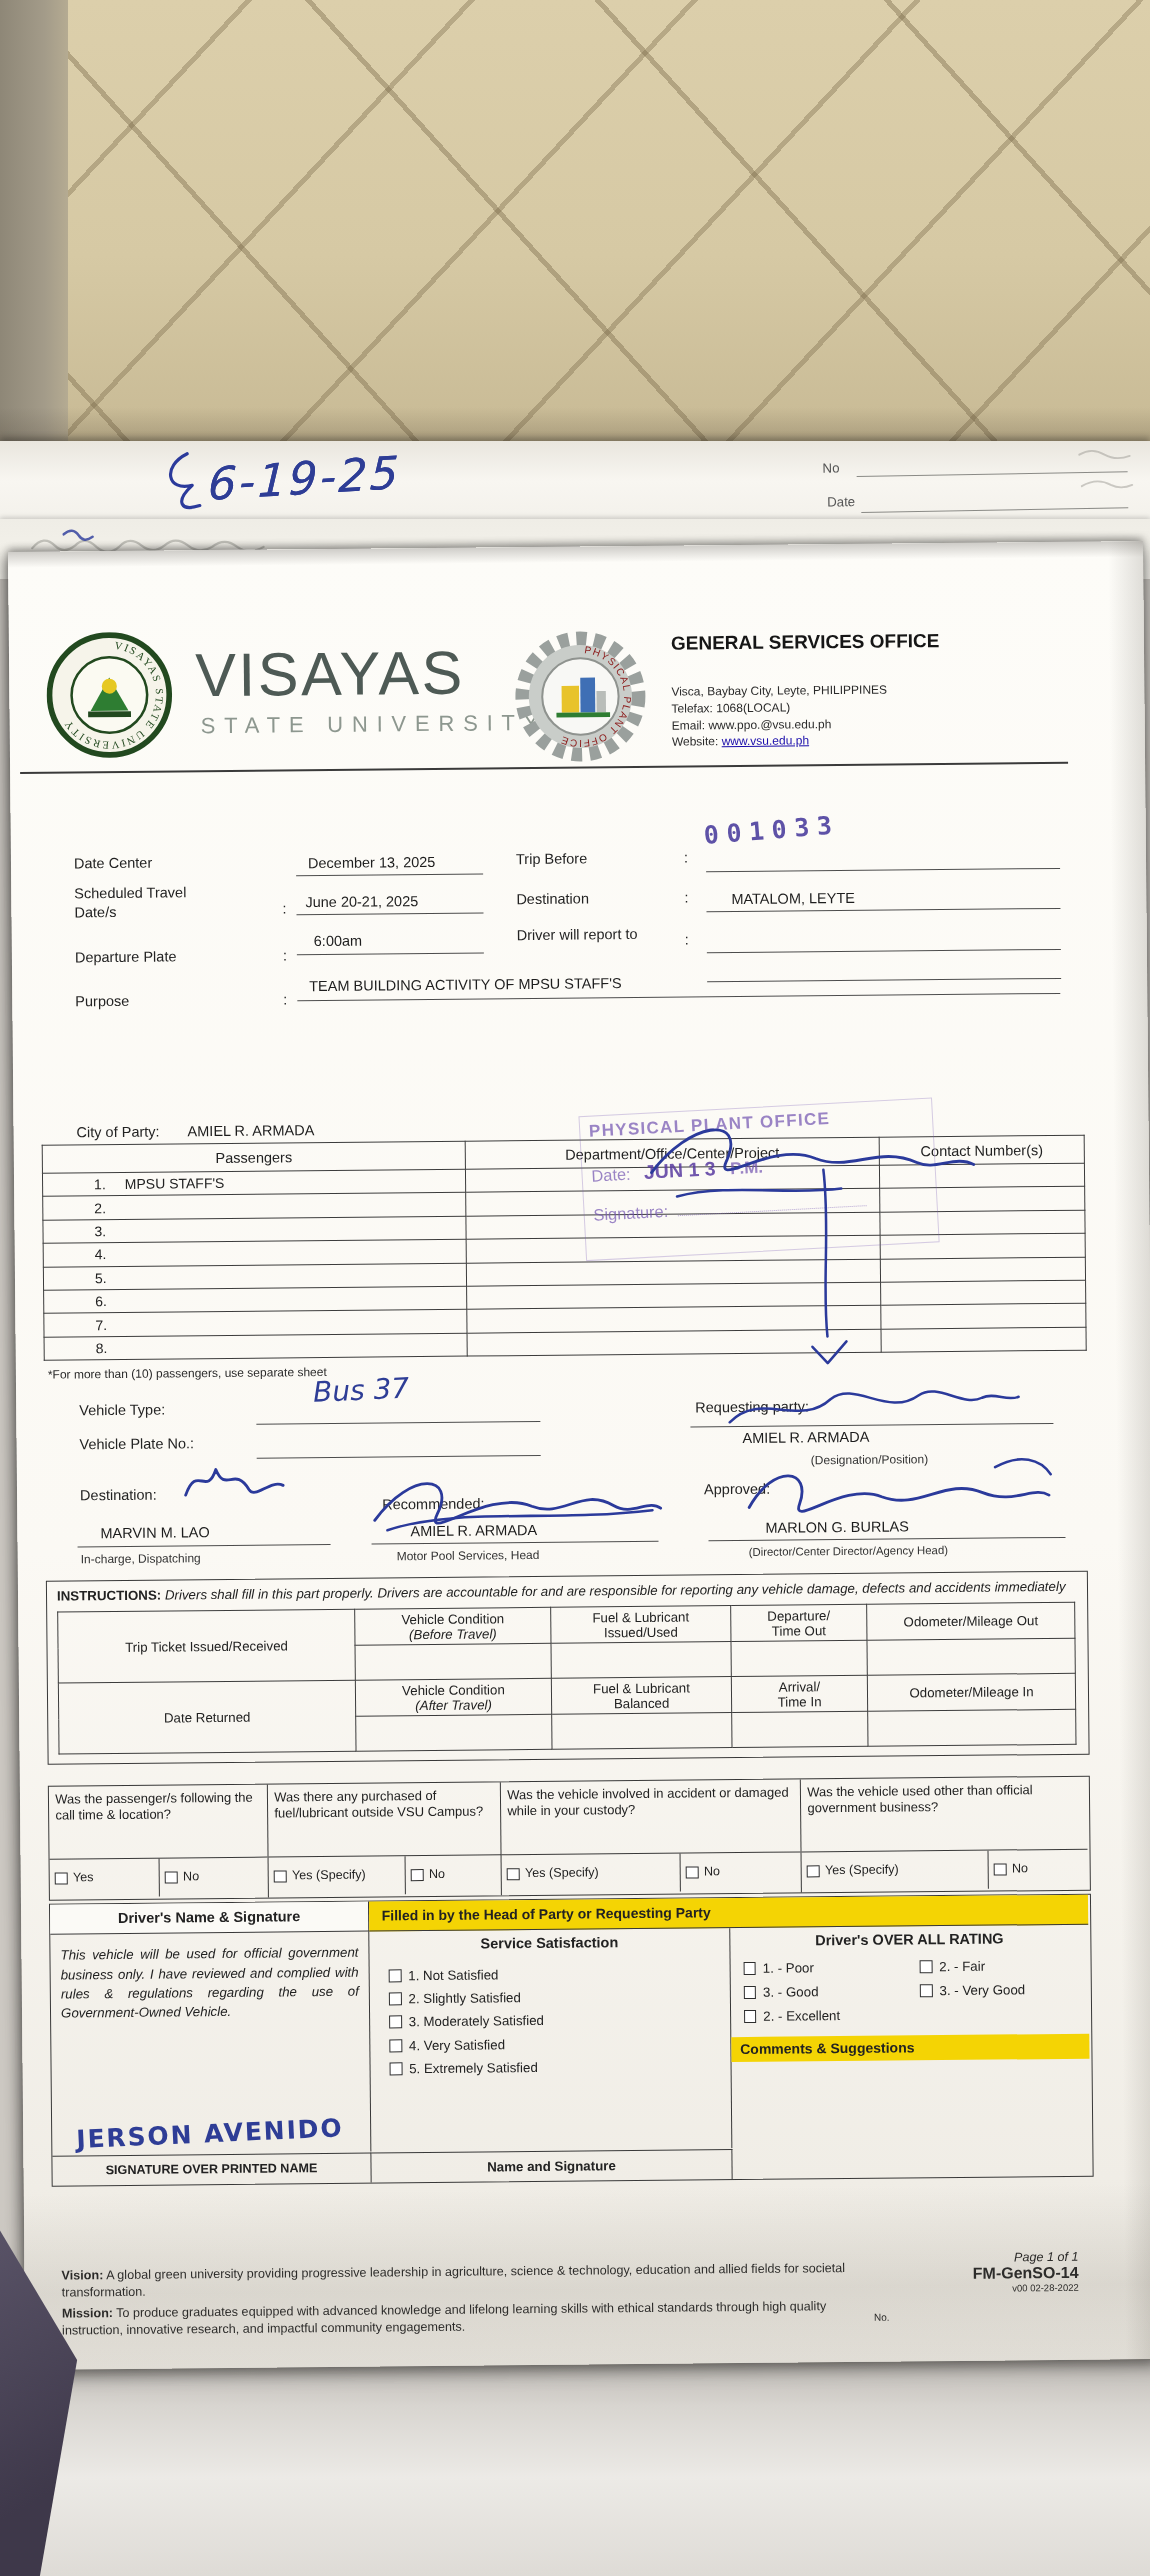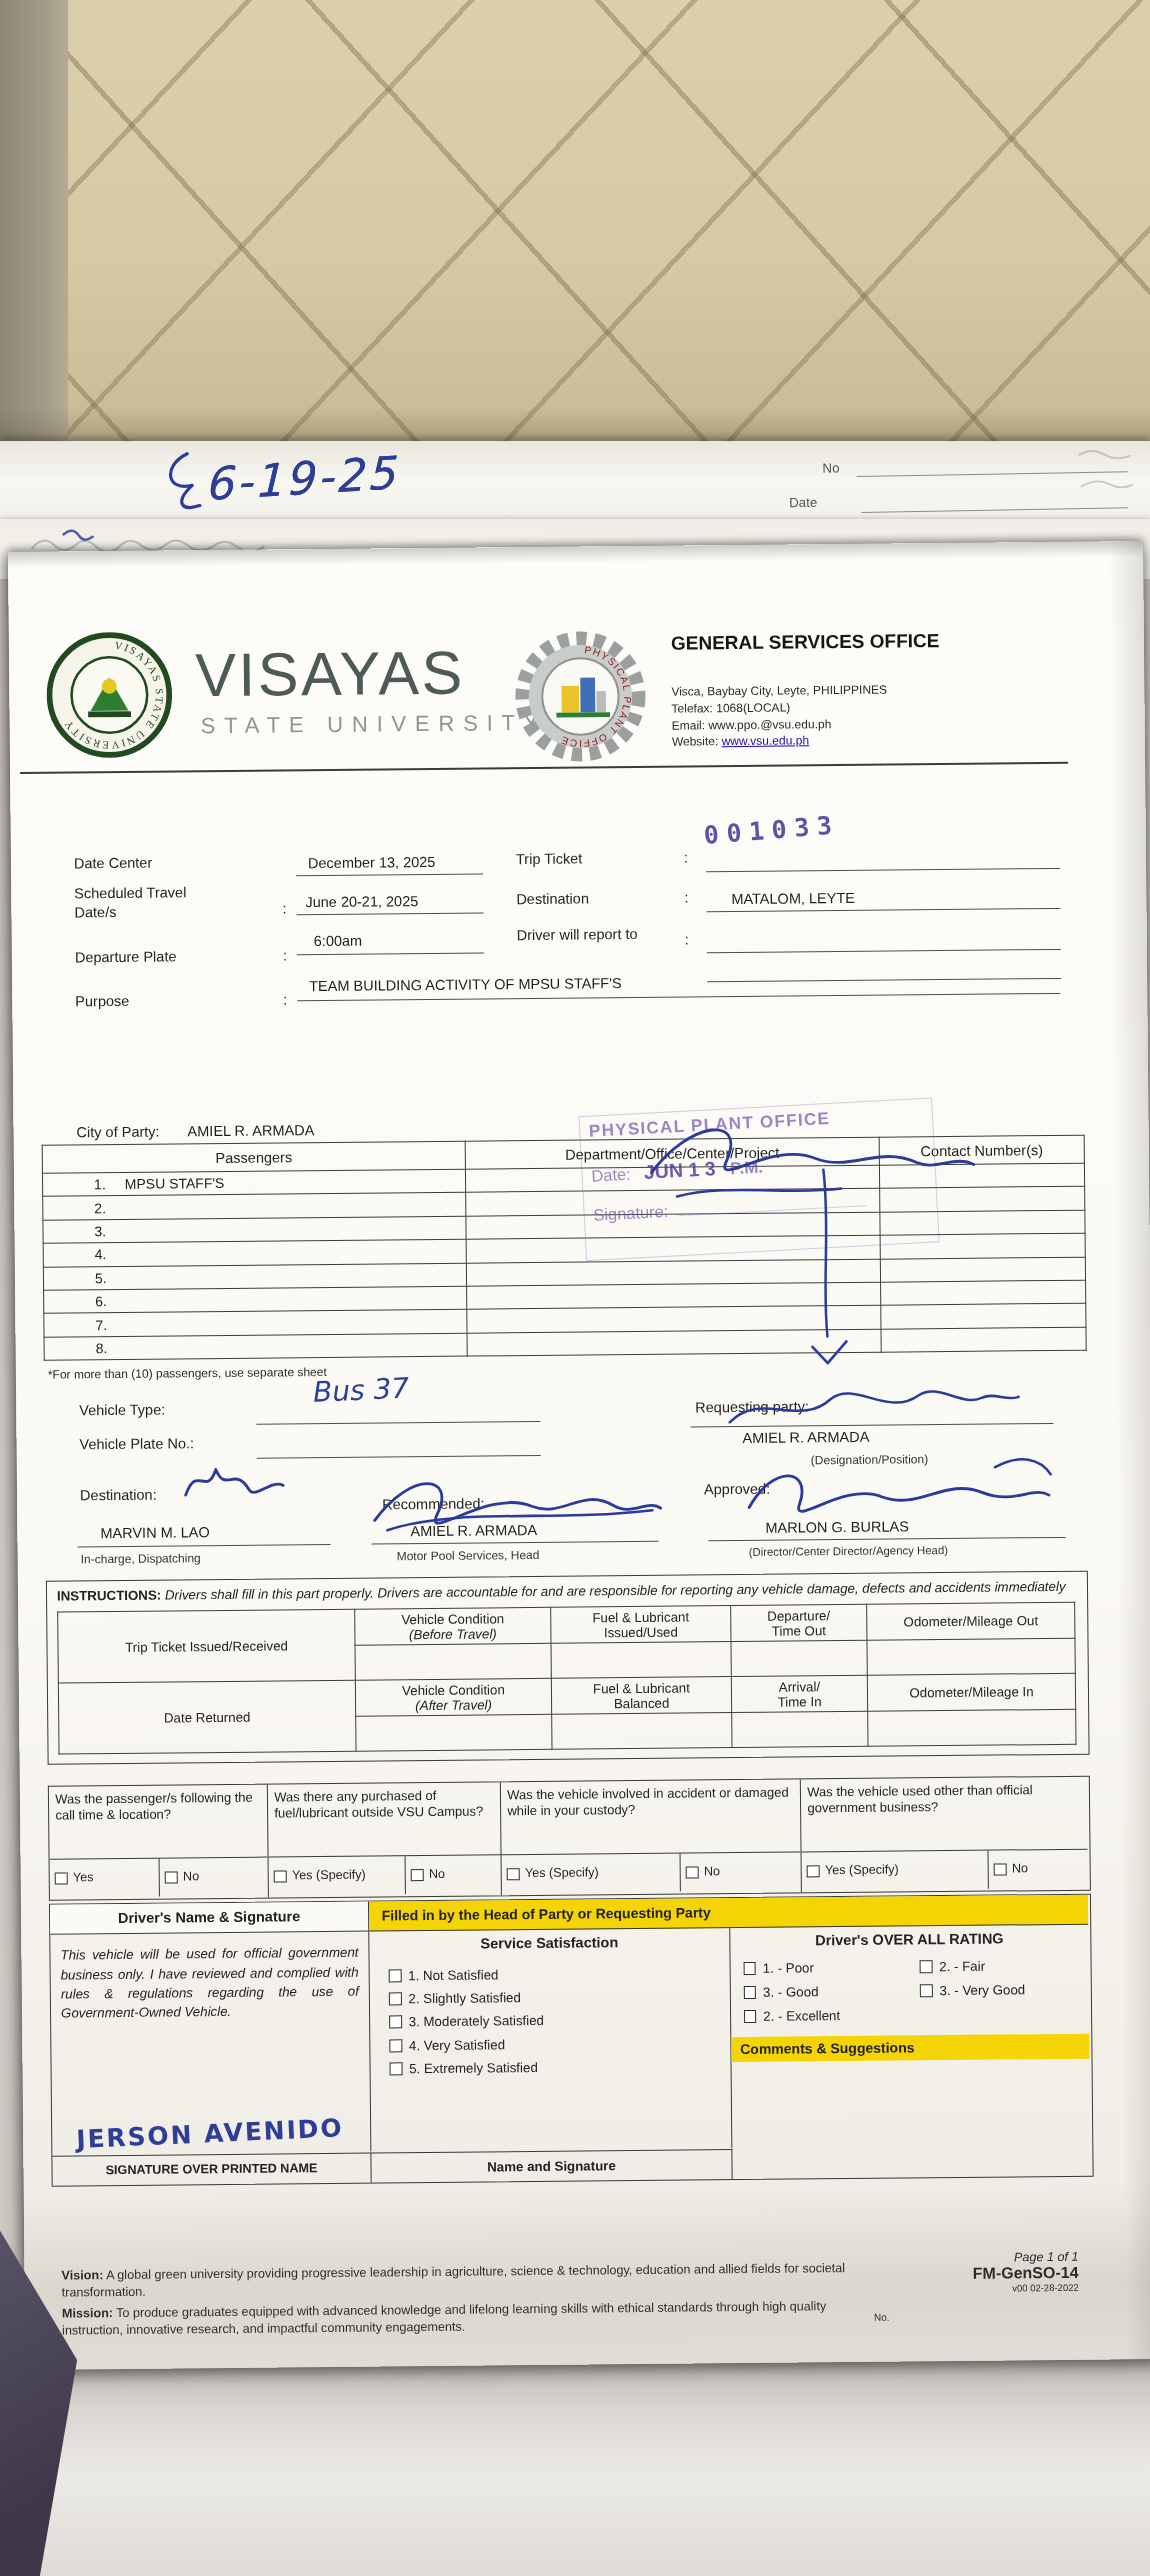--- a/index.html
+++ b/index.html
@@ -88,21 +88,21 @@
   <div class="below"></div>
 
   <div class="notebook">
     <svg class="abs" style="left:148px;top:5px" width="60" height="73" viewBox="0 0 95 115">
       <path class="ink" stroke-width="5" d="M62 12 C22 32 30 72 70 62 C42 88 52 104 82 94"></path>
     </svg>
     <div class="abs hw hw-date" style="left:208px;top:11.4px">6-19-25</div>
     <div style="transform:rotate(-1deg)">
       <span class="abs nb-lbl" style="left:822px;top:24px">No</span>
       <div class="abs nb-line" style="left:856px;top:40px;width:271px"></div>
-      <span class="abs nb-lbl" style="left:788px;top:58px">Date</span>
+      <span class="abs nb-lbl" style="left:826px;top:58px">Date</span>
       <div class="abs nb-line" style="left:860px;top:76px;width:267px"></div>
     </div>
     <svg class="abs" style="left:1073px;top:1.3px" width="63" height="82" viewBox="0 0 100 130">
       <path class="faintink" stroke-width="3" opacity=".5" d="M10 20 q20 -12 40 0 q18 10 40 2 M14 70 q24 -14 46 -2 q16 8 34 0"></path>
     </svg>
   </div>
 
   <div class="sliver">
     <svg class="abs" style="left:25px;top:3.8px" width="354" height="44" viewBox="0 0 560 70">
       <path class="faintink" stroke-width="3.5" opacity=".55" d="M10 40 q18 -22 36 -4 q14 14 32 0 q16 -16 34 2 q18 16 36 0 q16 -18 36 -2 q18 14 36 0 q18 -16 38 0 q18 14 38 2 q20 -16 40 0 q20 14 42 0"></path>
@@ -151,21 +151,21 @@
         <span style="color:#1a0dab;text-decoration:underline">www.vsu.edu.ph</span>
       </div>
     </div>
 
     <div class="abs" style="left:10px;top:220px;width:1048px;border-top:2.2px solid #3a3a3a"></div>
 
     <span class="abs lbl" style="left:63px;top:304px">Date Center</span>
     <div class="abs ul" style="left:285px;top:326px;width:187px"></div>
     <span class="abs val" style="left:297px;top:306px">December 13, 2025</span>
 
-    <span class="abs lbl" style="left:505px;top:304px">Trip Ticket</span>
+    <span class="abs lbl" style="left:505px;top:304px">Trip Before</span>
     <span class="abs lbl" style="left:673px;top:304px">:</span>
     <div class="abs ul" style="left:695px;top:326px;width:354px"></div>
     <span class="abs stampnum" style="left:693px;top:271px">001033</span>
 
     <span class="abs lbl" style="left:63px;top:333px;width:145px;white-space:normal;line-height:1.3">Scheduled Travel Date/s</span>
     <span class="abs lbl" style="left:271px;top:351px">:</span>
     <div class="abs ul" style="left:285px;top:365px;width:187px"></div>
     <span class="abs val" style="left:294px;top:345px">June 20-21, 2025</span>
 
     <span class="abs lbl" style="left:505px;top:344px">Destination</span>

